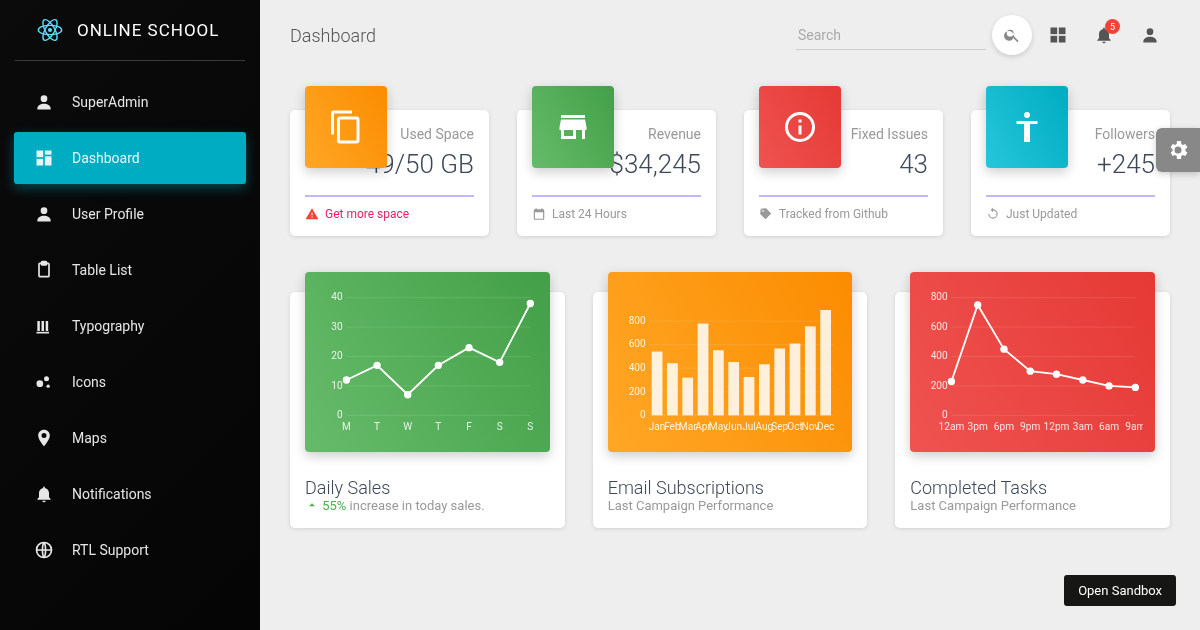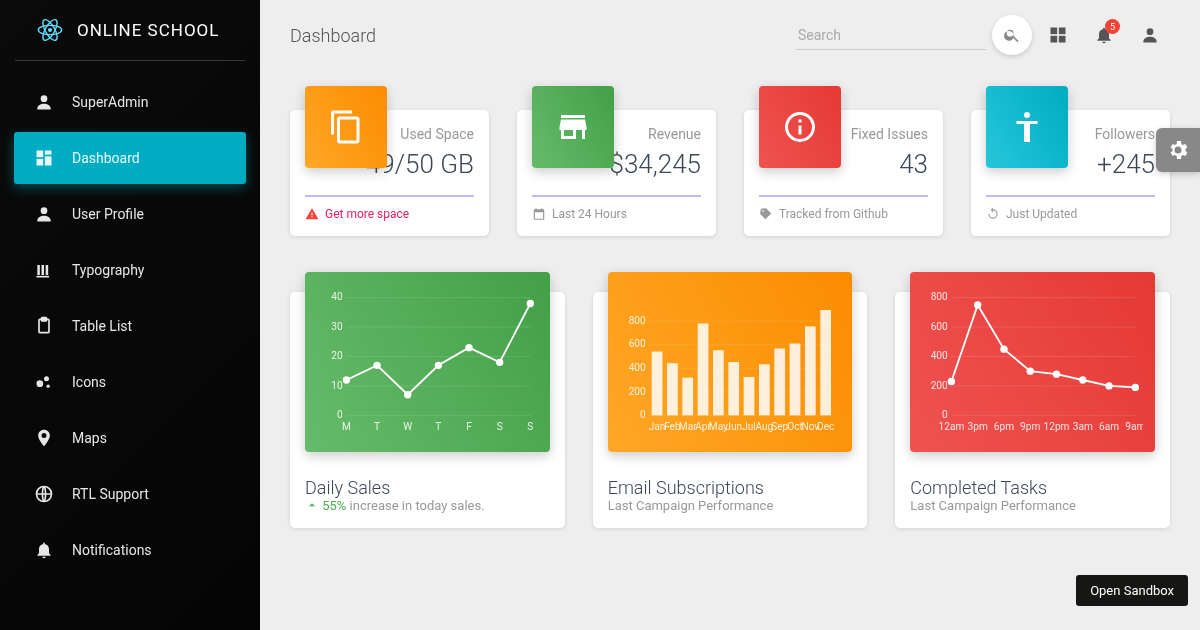--- a/index.html
+++ b/index.html
@@ -39,21 +39,21 @@
 .chart-box{position:absolute;top:-20px;left:15px;right:15px;height:180px;border-radius:4px;box-shadow:0 4px 12px rgba(0,0,0,0.2);padding:12px}
 .chart-box.green{background:linear-gradient(60deg,#66bb6a,#43a047)}
 .chart-box.orange{background:linear-gradient(60deg,#ffa726,#fb8c00)}
 .chart-box.red{background:linear-gradient(60deg,#ef5350,#e53935)}
 .chart-body{margin-top:170px}
 .chart-title{color:#3c4858;font-size:18px;font-weight:300;}
 .chart-sub{color:#999;font-size:13px}
 .chart-sub .pos{color:#4caf50}
 svg text{font-size:11px;fill:rgba(255,255,255,0.85)}
 .gear-float{position:absolute;right:0;top:128px;width:44px;height:44px;background:#888;border-radius:6px 0 0 6px;display:flex;align-items:center;justify-content:center;cursor:pointer;box-shadow:0 2px 6px rgba(0,0,0,0.2)}
-.sandbox-btn{position:absolute;right:12px;bottom:24px;background:#161614;color:#fff;font-size:13px;padding:8px 14px;border-radius:3px;cursor:pointer}
+.sandbox-btn{position:absolute;right:24px;bottom:24px;background:#161614;color:#fff;font-size:13px;padding:8px 14px;border-radius:3px;cursor:pointer}
 </style>
 </head>
 <body>
 
 <div class="sidebar">
   <div class="sidebar-header">
     <span class="logo">
       <svg width="28" height="28" viewBox="0 0 24 24">
           <g fill="none" stroke="#61dafb" stroke-width="1.2">
             <ellipse cx="12" cy="12" rx="10" ry="4"></ellipse>
@@ -89,72 +89,72 @@
     <span class="s-icon">
         <svg width="20" height="20" viewBox="0 0 24 24" fill="#fff">
           <circle cx="12" cy="8" r="4"></circle>
           <path d="M4 20c0-4 4-6 8-6s8 2 8 6v1H4z"></path>
         </svg>
       </span>
     <span>User Profile</span>
   </div>
   <div class="sidebar-item">
     <span class="s-icon">
+        <svg width="20" height="20" viewBox="0 0 24 24" fill="none" stroke="#fff" stroke-width="2">
+          <rect x="6" y="4" width="12" height="16" rx="1"></rect>
+          <rect x="9" y="2" width="6" height="4" rx="1" fill="#fff"></rect>
+        </svg>
+      </span>
+    <span>Table List</span>
+  </div>
+  <div class="sidebar-item">
+    <span class="s-icon">
         <svg width="20" height="20" viewBox="0 0 24 24" fill="#fff">
           <rect x="4" y="6" width="3" height="12"></rect>
           <rect x="9" y="6" width="3" height="12"></rect>
           <rect x="14" y="6" width="3" height="12"></rect>
           <rect x="3" y="19" width="15" height="2"></rect>
         </svg>
       </span>
     <span>Typography</span>
   </div>
   <div class="sidebar-item">
     <span class="s-icon">
-        <svg width="20" height="20" viewBox="0 0 24 24" fill="none" stroke="#fff" stroke-width="2">
-          <rect x="6" y="4" width="12" height="16" rx="1"></rect>
-          <rect x="9" y="2" width="6" height="4" rx="1" fill="#fff"></rect>
-        </svg>
-      </span>
-    <span>Table List</span>
-  </div>
-  <div class="sidebar-item">
-    <span class="s-icon">
         <svg width="20" height="20" viewBox="0 0 24 24" fill="#fff">
           <circle cx="7" cy="14" r="4"></circle>
           <circle cx="15" cy="8" r="3"></circle>
           <circle cx="17" cy="17" r="2"></circle>
         </svg>
       </span>
     <span>Icons</span>
   </div>
   <div class="sidebar-item">
     <span class="s-icon">
         <svg width="20" height="20" viewBox="0 0 24 24" fill="#fff">
           <path d="M12 2C8 2 5 5 5 9c0 5 7 13 7 13s7-8 7-13c0-4-3-7-7-7zm0 10a3 3 0 110-6 3 3 0 010 6z"></path>
         </svg>
       </span>
     <span>Maps</span>
   </div>
   <div class="sidebar-item">
     <span class="s-icon">
+        <svg width="20" height="20" viewBox="0 0 24 24" fill="#fff">
+          <path d="M12 22a2 2 0 002-2h-4a2 2 0 002 2zm6-6V11c0-3-2-6-5-6V4a1 1 0 00-2 0v1c-3 0-5 3-5 6v5l-2 2v1h16v-1l-2-2z"></path>
+        </svg>
+      </span>
+    <span>Notifications</span>
+  </div>
+  <div class="sidebar-item">
+    <span class="s-icon">
         <svg width="20" height="20" viewBox="0 0 24 24" fill="none" stroke="#fff" stroke-width="2">
           <circle cx="12" cy="12" r="9"></circle>
           <path d="M3 12h18M12 3c2.5 3 2.5 15 0 18M12 3c-2.5 3-2.5 15 0 18"></path>
         </svg>
       </span>
     <span>RTL Support</span>
-  </div>
-  <div class="sidebar-item">
-    <span class="s-icon">
-        <svg width="20" height="20" viewBox="0 0 24 24" fill="#fff">
-          <path d="M12 22a2 2 0 002-2h-4a2 2 0 002 2zm6-6V11c0-3-2-6-5-6V4a1 1 0 00-2 0v1c-3 0-5 3-5 6v5l-2 2v1h16v-1l-2-2z"></path>
-        </svg>
-      </span>
-    <span>Notifications</span>
   </div>
 </div>
 
 <div class="main">
   <div class="topbar">
     <div class="page-title">Dashboard</div>
     <div class="spacer"></div>
     <div class="search-wrap">
       <input class="search-input" placeholder="Search" style="">
       <div class="search-btn">

